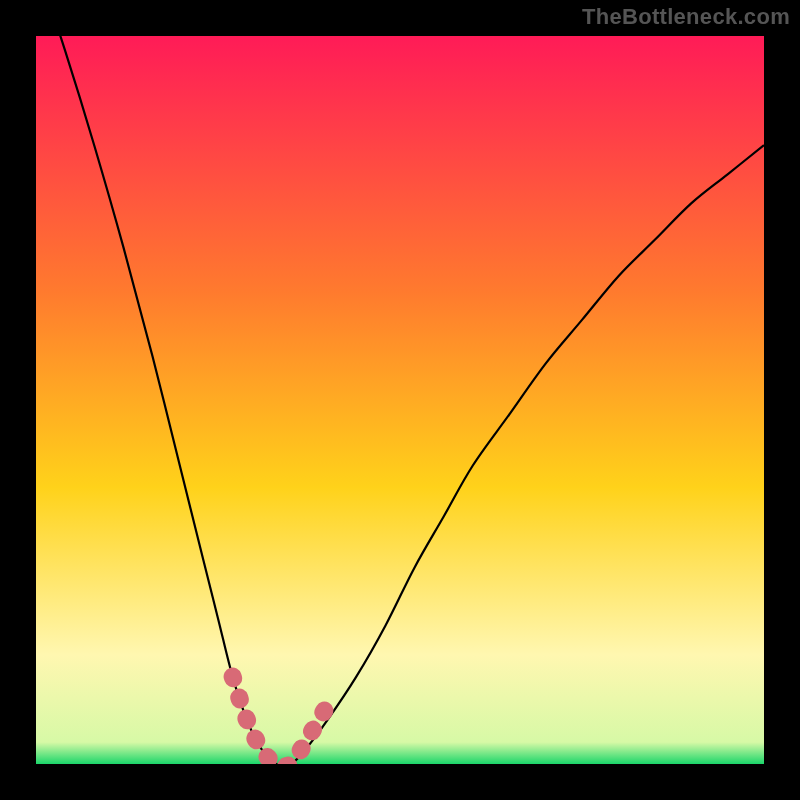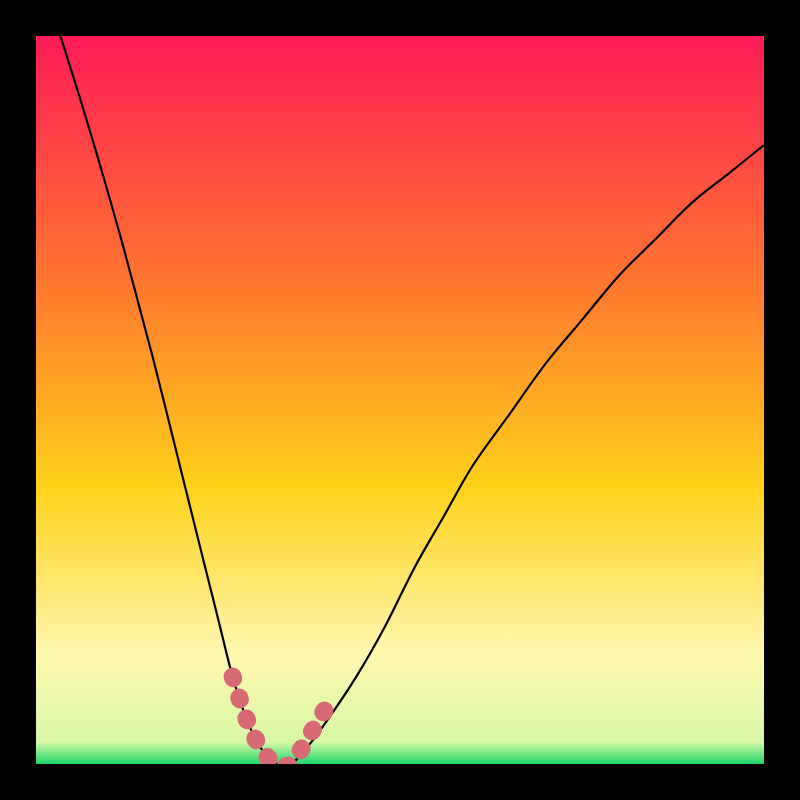--- a/index.html
+++ b/index.html
@@ -33,20 +33,21 @@
     height: 728px;
   }
   svg {
     display: block;
   }
 </style>
 </head>
 <body>
 <div class="frame">
 
+  <div class="attribution">TheBottleneck.com</div>
 
   <div class="plot">
     <svg id="chart-svg" viewBox="0 0 728 728" width="728" height="728">
       <defs>
         <linearGradient id="bg-grad" x1="0" y1="0" x2="0" y2="1">
             <stop offset="0%" stop-color="#ff1b57"></stop>
             <stop offset="35%" stop-color="#ff7a2e"></stop>
             <stop offset="62%" stop-color="#ffd21a"></stop>
             <stop offset="85%" stop-color="#fff7b0"></stop>
             <stop offset="97%" stop-color="#d7f9a6"></stop>

